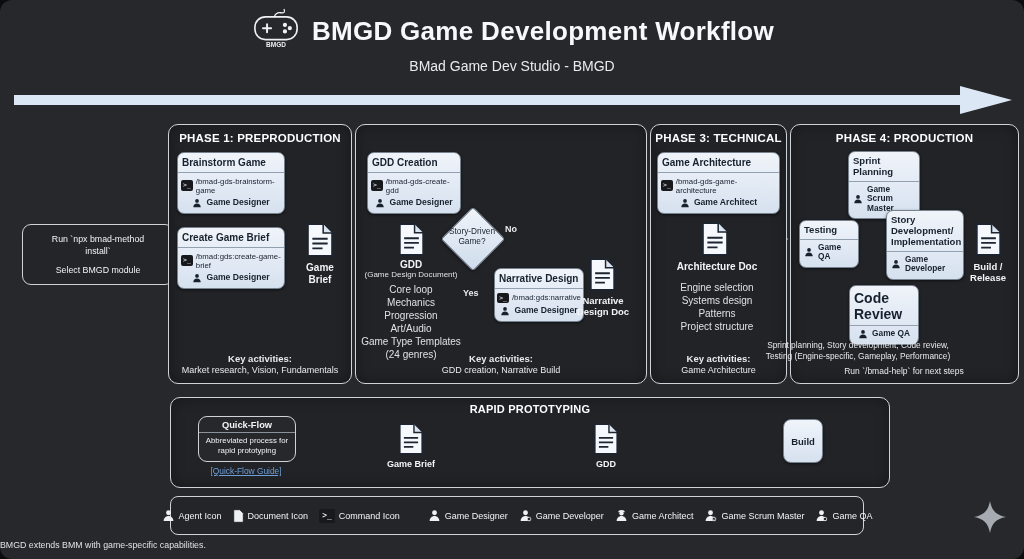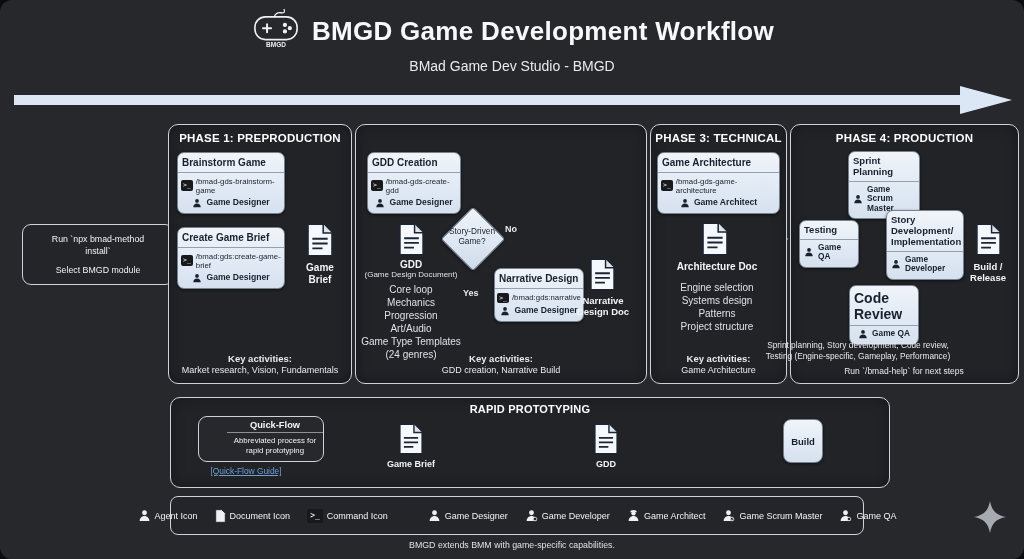--- a/index.html
+++ b/index.html
@@ -36,33 +36,33 @@
   .branch-label{position:absolute;font-size:9px;font-weight:bold;color:#e8eaed;}
   
   .doc{position:absolute;}
   .doc-label{position:absolute;text-align:center;font-weight:bold;color:#f2f4f6;font-size:9.5px;line-height:1.2;}
   .doc-list{position:absolute;text-align:center;color:#dde1e6;font-size:10px;line-height:1.3;}
   .doc-sub{position:absolute;text-align:center;color:#dde1e6;font-size:8px;}
   
   .install-box{position:absolute;left:22px;top:224px;width:118px;border:1.2px solid #ced3da;border-radius:9px;
                padding:8px 16px;text-align:center;font-size:8.8px;line-height:1.4;color:#f2f4f6;background:#232529;}
   
-  .qf-box{position:absolute;left:198px;top:416px;width:96px;border:1.3px solid #ced3da;border-radius:9px;background:#26282c;text-align:center;color:#f2f4f6;padding-left:28px;}
+  .qf-box{position:absolute;left:198px;top:416px;width:96px;border:1.3px solid #ced3da;border-radius:9px;background:#26282c;text-align:center;color:#f2f4f6;}
   .qf-title{font-weight:bold;font-size:9.3px;padding:3px 2px 2px;border-bottom:1px solid #8b929b;}
   .qf-desc{font-size:7.8px;line-height:1.3;padding:3px 4px 5px;}
   .qf-link{position:absolute;left:186px;top:466px;width:120px;text-align:center;font-size:8.4px;color:#6f9fd8;text-decoration:underline;cursor:pointer;}
   .build-box{position:absolute;left:783px;top:419px;width:38px;height:42px;border-radius:8px;
              background:linear-gradient(180deg,#f0f4fa,#d6e1ef);border:1px solid #77828f;color:#17212e;
              display:flex;align-items:center;justify-content:center;font-weight:bold;font-size:9.5px;box-shadow:0 1px 3px rgba(0,0,0,.5);}
   
   .legend{position:absolute;left:170px;top:496px;width:692px;height:37px;border:1.2px solid #ced3da;border-radius:8px;
-          display:flex;align-items:center;justify-content:center;gap:17px;font-size:9px;color:#f2f4f6;background:#232529;}
+          display:flex;align-items:center;justify-content:center;gap:11px;font-size:9px;color:#f2f4f6;background:#232529;}
   .leg-item{display:flex;align-items:center;gap:4px;white-space:nowrap;}
   .leg-sep{width:1px;height:22px;background:#9aa0a8;margin:0 3px;}
-  .footer{position:absolute;left:0;right:0;top:540px;text-align:center;font-size:8.8px;color:#dfe2e6;}
+  .footer{position:absolute;left:0;right:0;top:540px;font-size:8.8px;color:#dfe2e6;}
   .sparkle{position:absolute;right:16px;top:498px;}
   svg.overlay{position:absolute;left:0;top:0;pointer-events:none;}
 </style>
 </head>
 <body>
 
 <div class="canvas">
 
   <div class="hdr">
     <div class="hdr-row">

